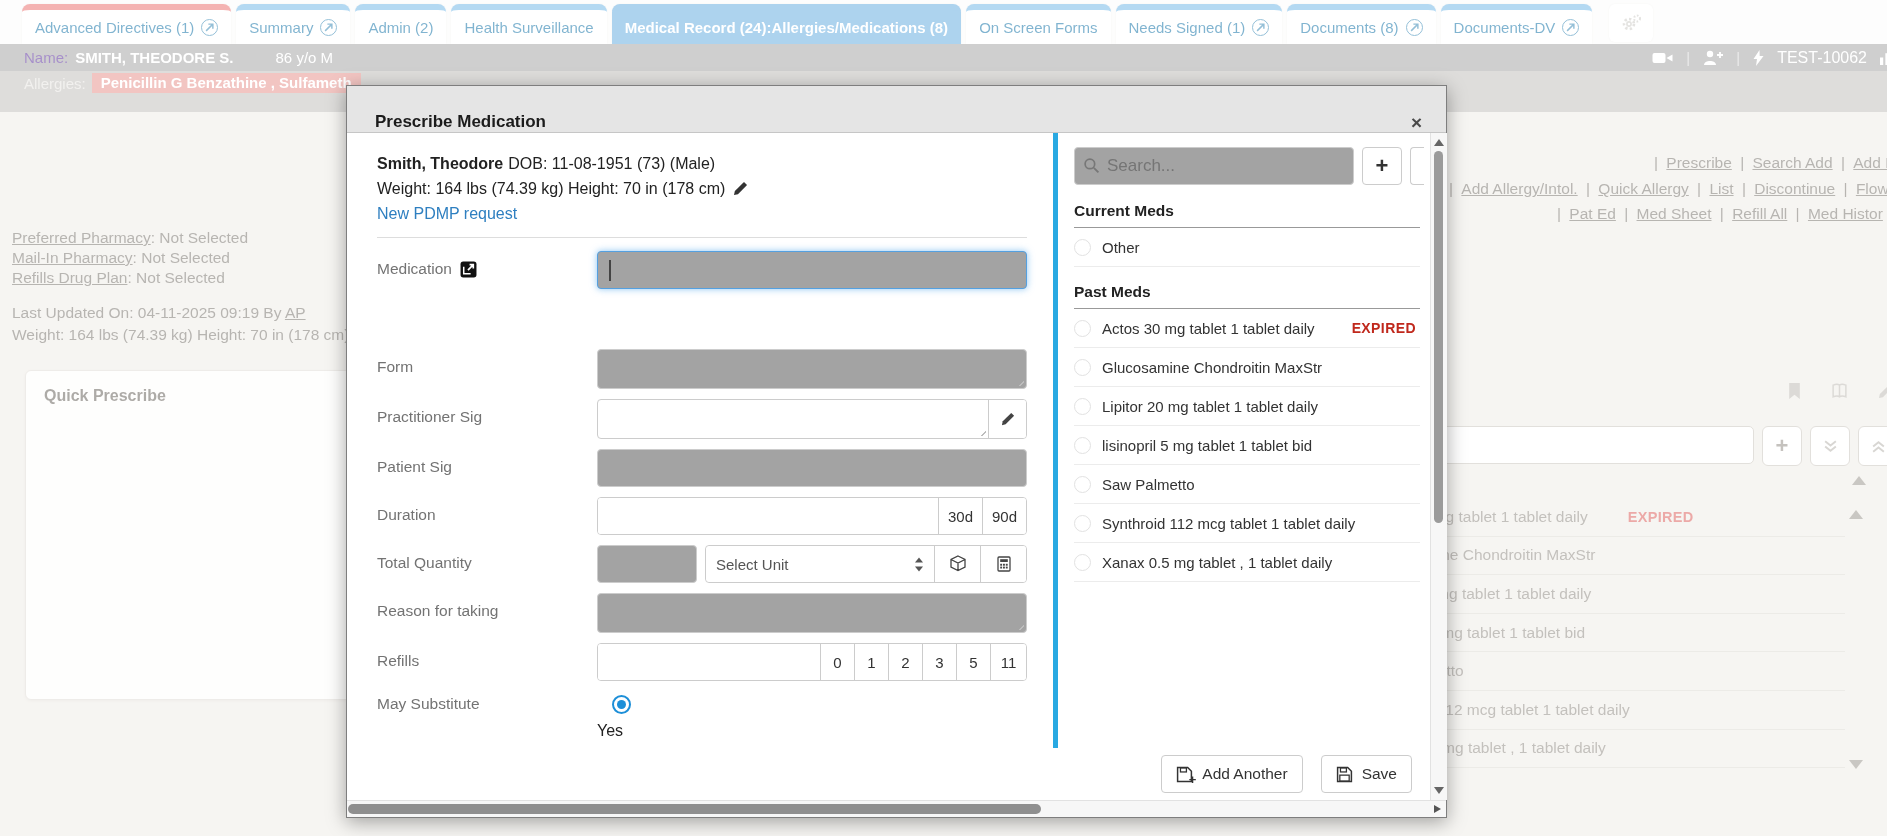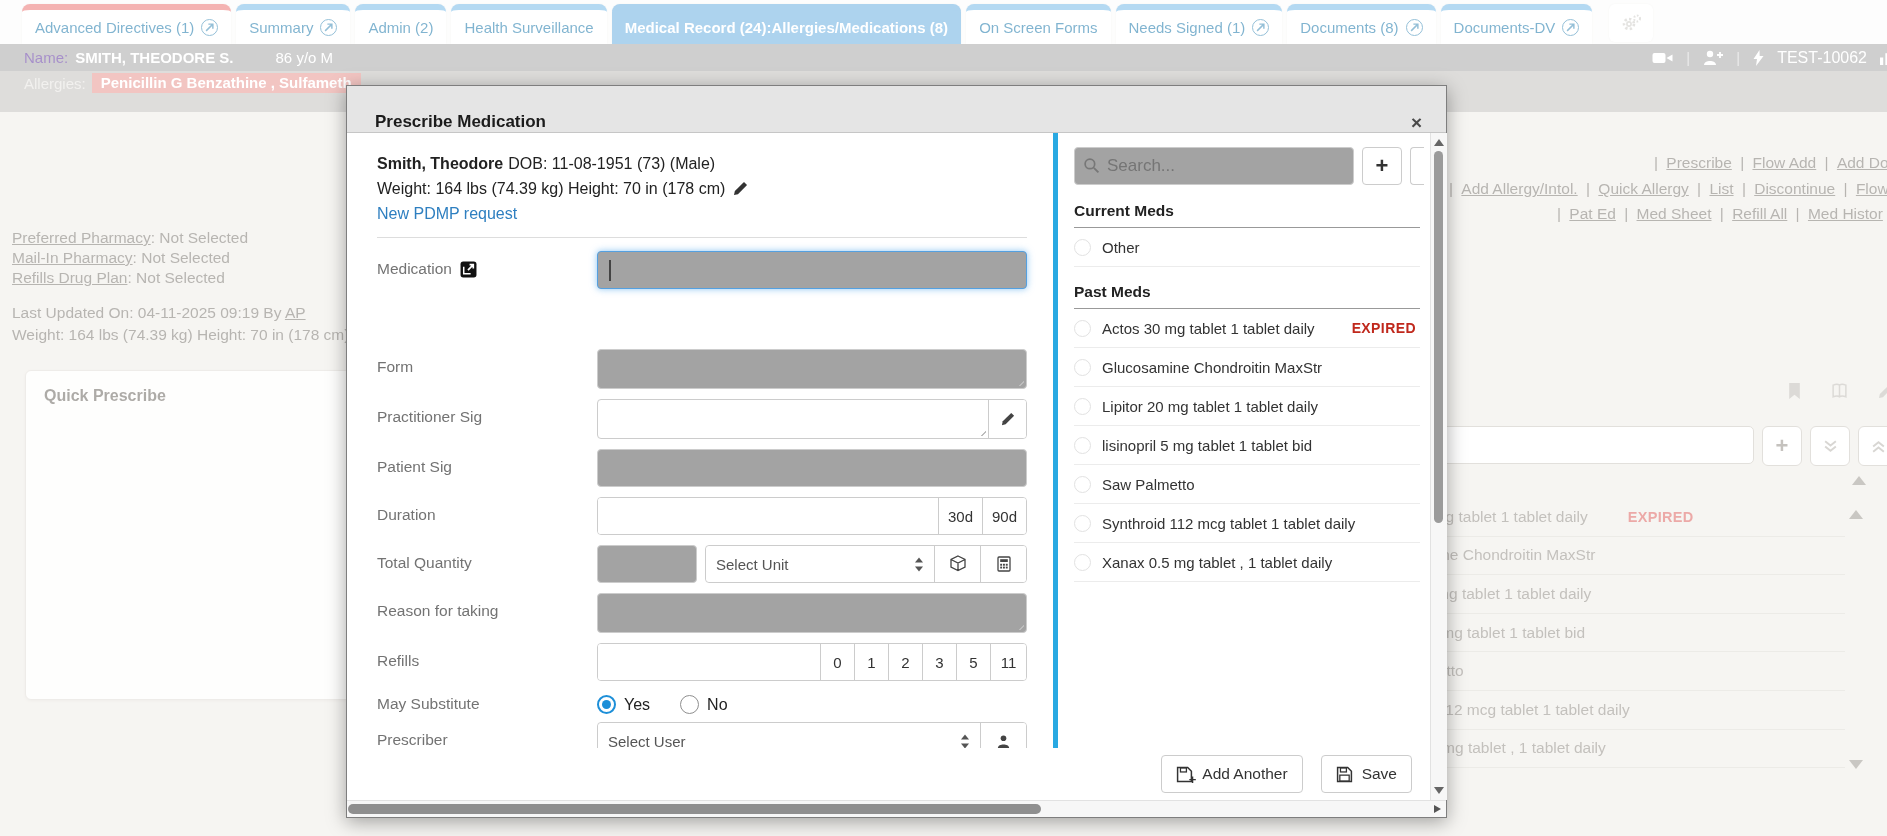--- a/index.html
+++ b/index.html
@@ -83,21 +83,21 @@
   .caret{position:absolute;left:11px;top:8px;width:1.5px;height:21px;background:#444;}
   .ta{position:relative;}
   .ta::after{content:"";position:absolute;right:2px;bottom:2px;width:9px;height:9px;
     background:repeating-linear-gradient(-45deg,transparent 0 2.5px,#bdbdbd 2.5px 4px);
     clip-path:polygon(100% 0,100% 100%,0 100%);}
   .grp{display:flex;border:1px solid #ccc;border-radius:4px;overflow:hidden;width:100%;height:38px;background:#fff;}
   .grp .gin{border:none;flex:1;height:100%;font-size:15px;padding:0 10px;min-width:0;font-family:inherit;}
   .grp .gbtn{border-left:1px solid #ccc;display:flex;align-items:center;justify-content:center;background:#fff;color:#333;font-size:15px;flex:none;}
   .sel{display:flex;align-items:center;height:38px;border:1px solid #ccc;border-radius:4px;background:#fff;padding:0 10px;color:#555;font-size:15px;}
   .sel .sarr{margin-left:auto;}
-  .radio-line{display:flex;align-items:center;gap:8px;padding-top:8px;font-size:16px;color:#222;}
+  .radio-line{display:flex;align-items:center;gap:8px;padding-top:8px;font-size:16px;color:#222;flex-direction:column;}
   .rad{width:19px;height:19px;border-radius:50%;border:2px solid #1d8fd8;display:flex;align-items:center;justify-content:center;flex:none;}
   .rad .dot{width:9px;height:9px;border-radius:50%;background:#1d8fd8;}
   .rad.off{border:1.5px solid #8f8f8f;}
   .rad-label{margin-right:22px;}
   
   .m-panel{flex:1;border-left:5px solid #29a9e2;padding:14px 10px 0 16px;min-width:0;}
   .srch-row{display:flex;gap:8px;margin-bottom:11px;}
   .srch-wrap{position:relative;flex:none;width:280px;}
   .srch-wrap .inp{padding-left:32px;height:38px;}
   .srch-wrap .sic{position:absolute;left:9px;top:10px;}
@@ -232,21 +232,21 @@
       <div class="psub-row2">
         <span class="lbl">Allergies:</span>
         <span class="allergy-badge">Penicillin G Benzathine , Sulfameth</span>
       </div>
     </div>
 
     <div class="content">
 
       <div class="bg-links" style="top:42px;left:1650px;">
         <span class="bglink"><span class="u">Prescribe</span></span>
-        <span class="bglink"><span class="u">Flow Add</span></span>
+        <span class="bglink"><span class="u">Search Add</span></span>
         <span class="bglink"><span class="u">Add Documen</span></span>
       </div>
       <div class="bg-links" style="top:68px;left:1445px;">
         <span class="bglink"><span class="u">Add Allergy/Intol.</span></span>
         <span class="bglink"><span class="u">Quick Allergy</span></span>
         <span class="bglink"><span class="u">List</span></span>
         <span class="bglink"><span class="u">Discontinue</span></span>
         <span class="bglink"><span class="u">Flow</span></span>
       </div>
       <div class="bg-links" style="top:93px;left:1553px;">

